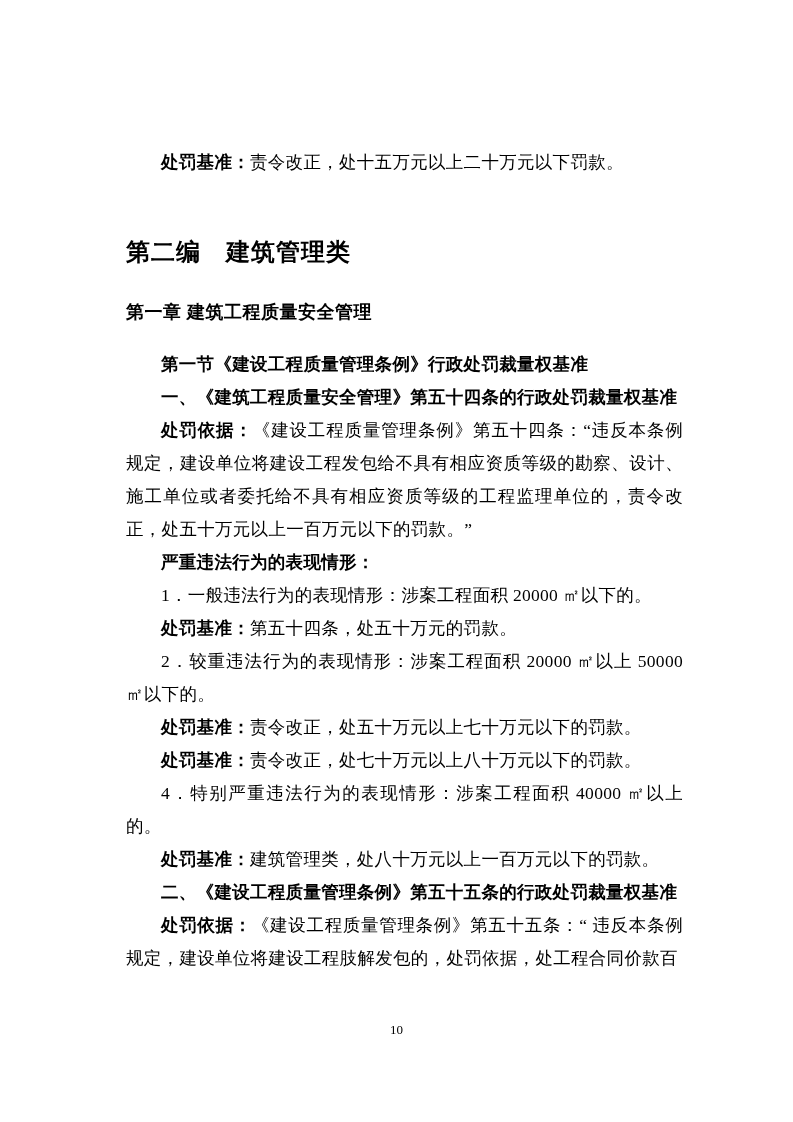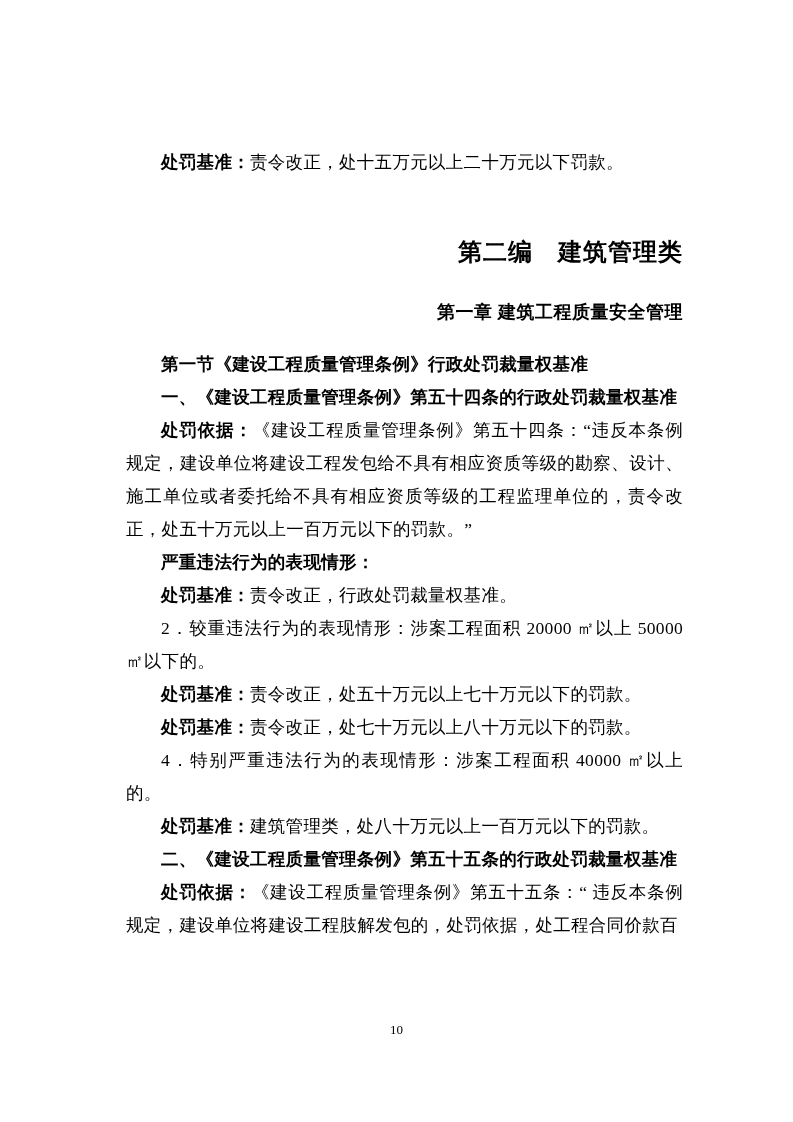--- a/index.html
+++ b/index.html
@@ -34,30 +34,30 @@
   }
   .block .bold {
     font-weight: bold;
   }
   .block.h1 {
     margin: 55px 0 0 0;
     font-family: Liberation Serif, serif;
     font-size: 24px;
     font-weight: bold;
     line-height: 36px;
-    text-align: right;
+    text-align: left;
     letter-spacing: 1px;
   }
   .block.h2 {
     margin: 28px 0 22px 0;
     font-family: "Liberation Sans", "DejaVu Sans", sans-serif;
     font-size: 18px;
     font-weight: bold;
     line-height: 28px;
-    text-align: right;
+    text-align: left;
     letter-spacing: 0.5px;
   }
   .page-number {
     position: absolute;
     top: 1022px;
     left: 0;
     right: 0;
     text-align: center;
     font-size: 13px;
     line-height: 16px;
@@ -66,24 +66,25 @@
 </style>
 </head>
 <body>
 
 <div class="page">
   <div class="content">
       <p class="block p"><span class="bold">处罚基准：</span><span class="">责令改正，处十五万元以上二十万元以下罚款。</span></p>
       <div class="block h1"><span class="bold">第二编　建筑管理类</span></div>
       <div class="block h2"><span class="bold">第一章 建筑工程质量安全管理</span></div>
       <p class="block p"><span class="bold">第一节《建设工程质量管理条例》行政处罚裁量权基准</span></p>
-      <p class="block p"><span class="bold">一、《建设工程质量管理条例》第五十四条的行政处罚裁量权基准</span></p>
+      <p class="block p"><span class="bold">一、《建筑工程质量安全管理》第五十四条的行政处罚裁量权基准</span></p>
       <p class="block p"><span class="bold">处罚依据：</span><span class="">《建设工程质量管理条例》第五十四条：“违反本条例规定，建设单位将建设工程发包给不具有相应资质等级的勘察、设计、施工单位或者委托给不具有相应资质等级的工程监理单位的，责令改正，处五十万元以上一百万元以下的罚款。”</span></p>
       <p class="block p"><span class="bold">严重违法行为的表现情形：</span></p>
-      <p class="block p"><span class="bold">处罚基准：</span><span class="">责令改正，行政处罚裁量权基准。</span></p>
+      <p class="block p"><span class="">1．一般违法行为的表现情形：涉案工程面积 20000 ㎡以下的。</span></p>
+      <p class="block p"><span class="bold">处罚基准：</span><span class="">第五十四条，处五十万元的罚款。</span></p>
       <p class="block p"><span class="">2．较重违法行为的表现情形：涉案工程面积 20000 ㎡以上 50000 ㎡以下的。</span></p>
       <p class="block p"><span class="bold">处罚基准：</span><span class="">责令改正，处五十万元以上七十万元以下的罚款。</span></p>
       <p class="block p"><span class="bold">处罚基准：</span><span class="">责令改正，处七十万元以上八十万元以下的罚款。</span></p>
       <p class="block p"><span class="">4．特别严重违法行为的表现情形：涉案工程面积 40000 ㎡以上的。</span></p>
       <p class="block p"><span class="bold">处罚基准：</span><span class="">建筑管理类，处八十万元以上一百万元以下的罚款。</span></p>
       <p class="block p"><span class="bold">二、《建设工程质量管理条例》第五十五条的行政处罚裁量权基准</span></p>
       <p class="block p"><span class="bold">处罚依据：</span><span class="">《建设工程质量管理条例》第五十五条：“ 违反本条例规定，建设单位将建设工程肢解发包的，处罚依据，处工程合同价款百</span></p>
     </div>
   <div class="page-number">10</div>
 </div>

